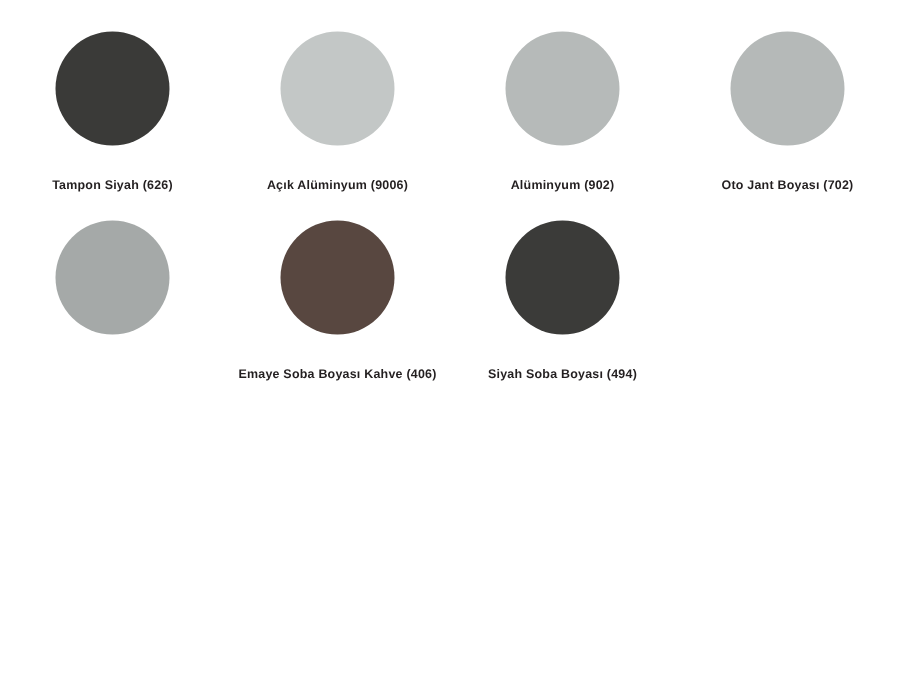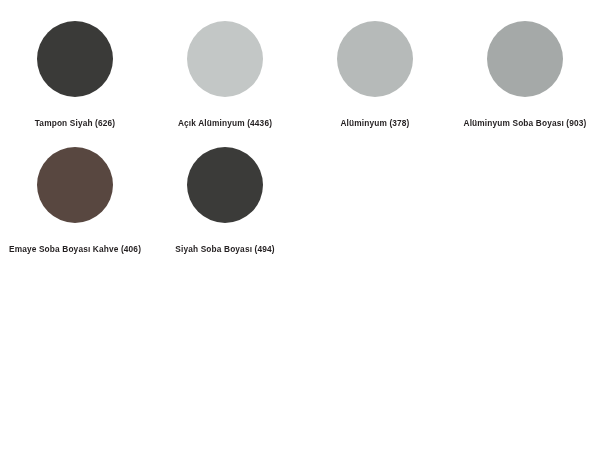--- a/index.html
+++ b/index.html
@@ -63,33 +63,36 @@
 <div class="palette">
   <div class="swatch-grid">
 
     <div class="swatch-cell col-0">
       <div class="swatch-disc" style="background-color: rgb(58, 58, 56);"></div>
       <div class="swatch-label">Tampon Siyah (626)</div>
     </div>
 
     <div class="swatch-cell col-1">
       <div class="swatch-disc" style="background-color: rgb(195, 199, 198);"></div>
-      <div class="swatch-label">Açık Alüminyum (4436)</div>
+      <div class="swatch-label">Açık Alüminyum (9006)</div>
     </div>
 
     <div class="swatch-cell col-2">
       <div class="swatch-disc" style="background-color: rgb(182, 186, 185);"></div>
-      <div class="swatch-label">Alüminyum (378)</div>
+      <div class="swatch-label">Alüminyum (902)</div>
     </div>
 
+    <div class="swatch-cell col-3">
+      <div class="swatch-disc" style="background-color: rgb(181, 185, 184);"></div>
+      <div class="swatch-label">Oto Jant Boyası (702)</div>
+    </div>
 
 
     <div class="swatch-cell col-1">
       <div class="swatch-disc" style="background-color: rgb(165, 169, 168);"></div>
-      <div class="swatch-label">Alüminyum Soba Boyası (903)</div>
     </div>
 
     <div class="swatch-cell col-2">
       <div class="swatch-disc" style="background-color: rgb(88, 71, 64);"></div>
       <div class="swatch-label">Emaye Soba Boyası Kahve (406)</div>
     </div>
 
     <div class="swatch-cell col-3">
       <div class="swatch-disc" style="background-color: rgb(59, 59, 57);"></div>
       <div class="swatch-label">Siyah Soba Boyası (494)</div>

